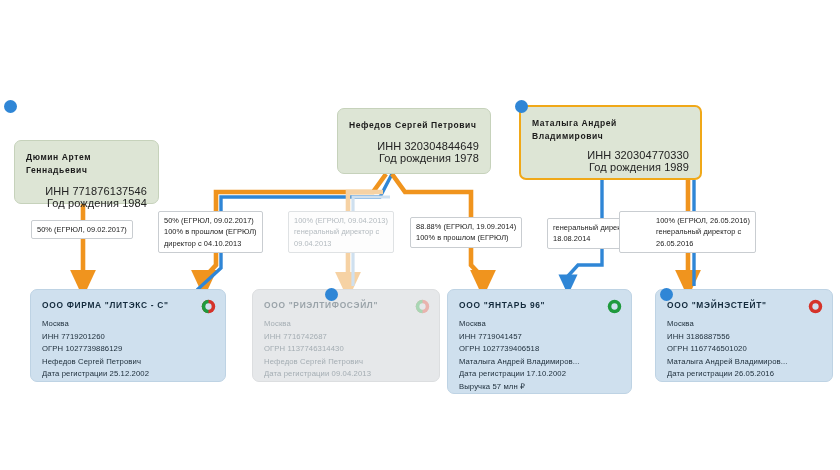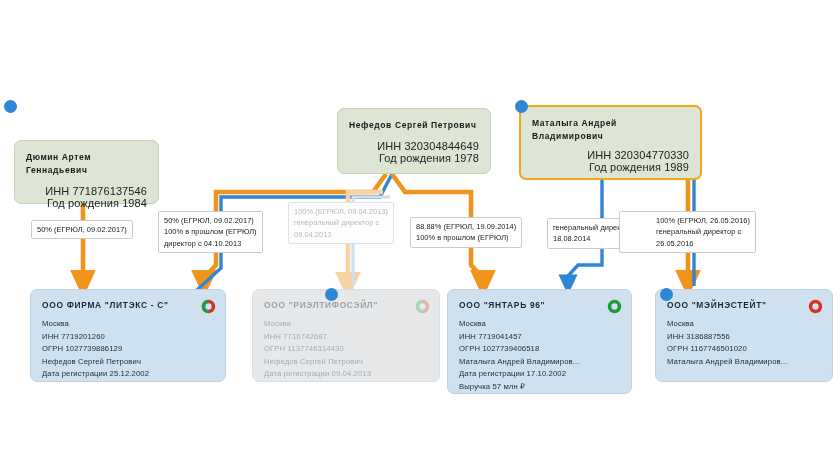--- a/index.html
+++ b/index.html
@@ -172,21 +172,21 @@
   <div class="elabel" style="left:31px;top:220px;">
     <div>50% (ЕГРЮЛ, 09.02.2017)</div>
   </div>
 
   <div class="elabel" style="left:158px;top:211px;">
     <div>50% (ЕГРЮЛ, 09.02.2017)</div>
     <div>100% в прошлом (ЕГРЮЛ)</div>
     <div>директор с 04.10.2013</div>
   </div>
 
-  <div class="elabel faded" style="left:288px;top:202px;">
+  <div class="elabel faded" style="left:288px;top:211px;">
     <div>100% (ЕГРЮЛ, 09.04.2013)</div>
     <div>генеральный директор с</div>
     <div>09.04.2013</div>
   </div>
 
   <div class="elabel" style="left:410px;top:217px;">
     <div>88.88% (ЕГРЮЛ, 19.09.2014)</div>
     <div>100% в прошлом (ЕГРЮЛ)</div>
   </div>
 
@@ -248,15 +248,16 @@
   <div class="company" style="left:655px;top:289px;width:178px;height:93px;">
     <svg class="cicon" viewBox="0 0 20 20">
       <circle cx="10" cy="10" r="9" fill="#d5332a"></circle>
       <circle cx="10" cy="10" r="4.2" fill="#cfe0ee"></circle>
     </svg>
     <div class="cname">ООО "МЭЙНЭСТЕЙТ"</div>
     <div class="cline">Москва</div>
     <div class="cline">ИНН 3186887556</div>
     <div class="cline">ОГРН 1167746501020</div>
     <div class="cline">Маталыга Андрей Владимиров...</div>
+    <div class="cline">Дата регистрации 26.05.2016</div>
   </div>
 
 </div>
 
 </body></html>

